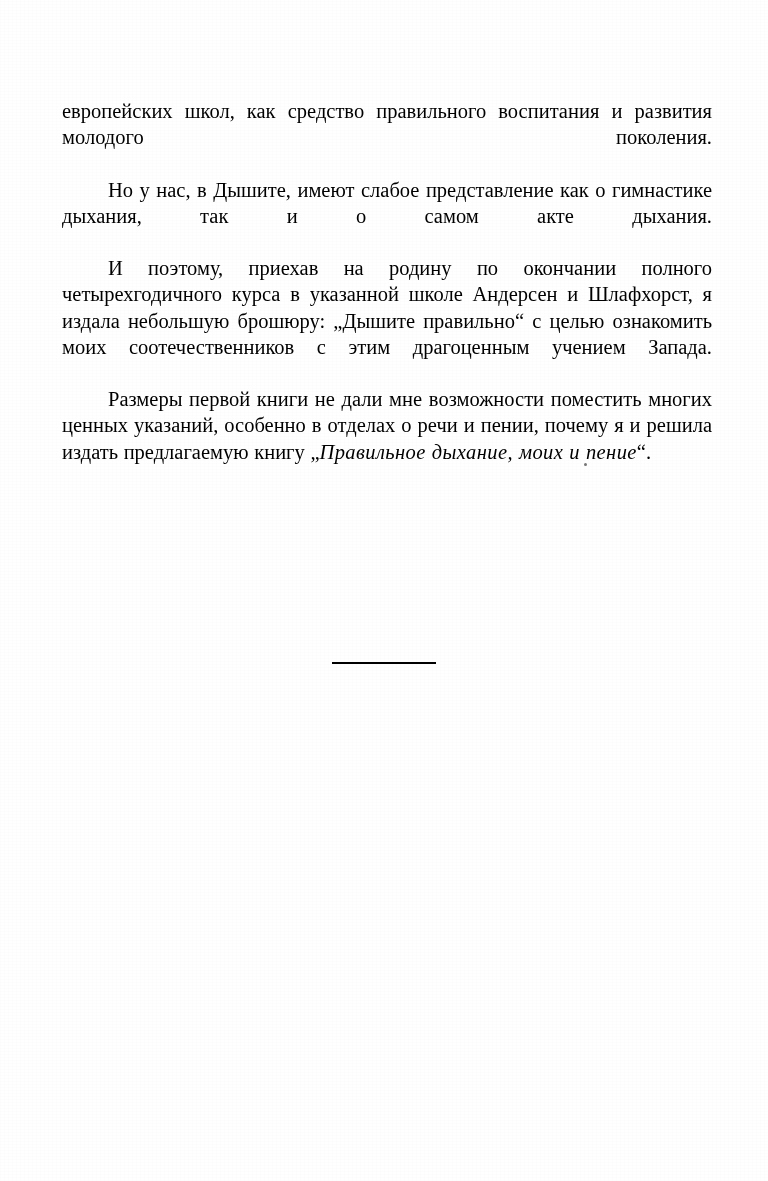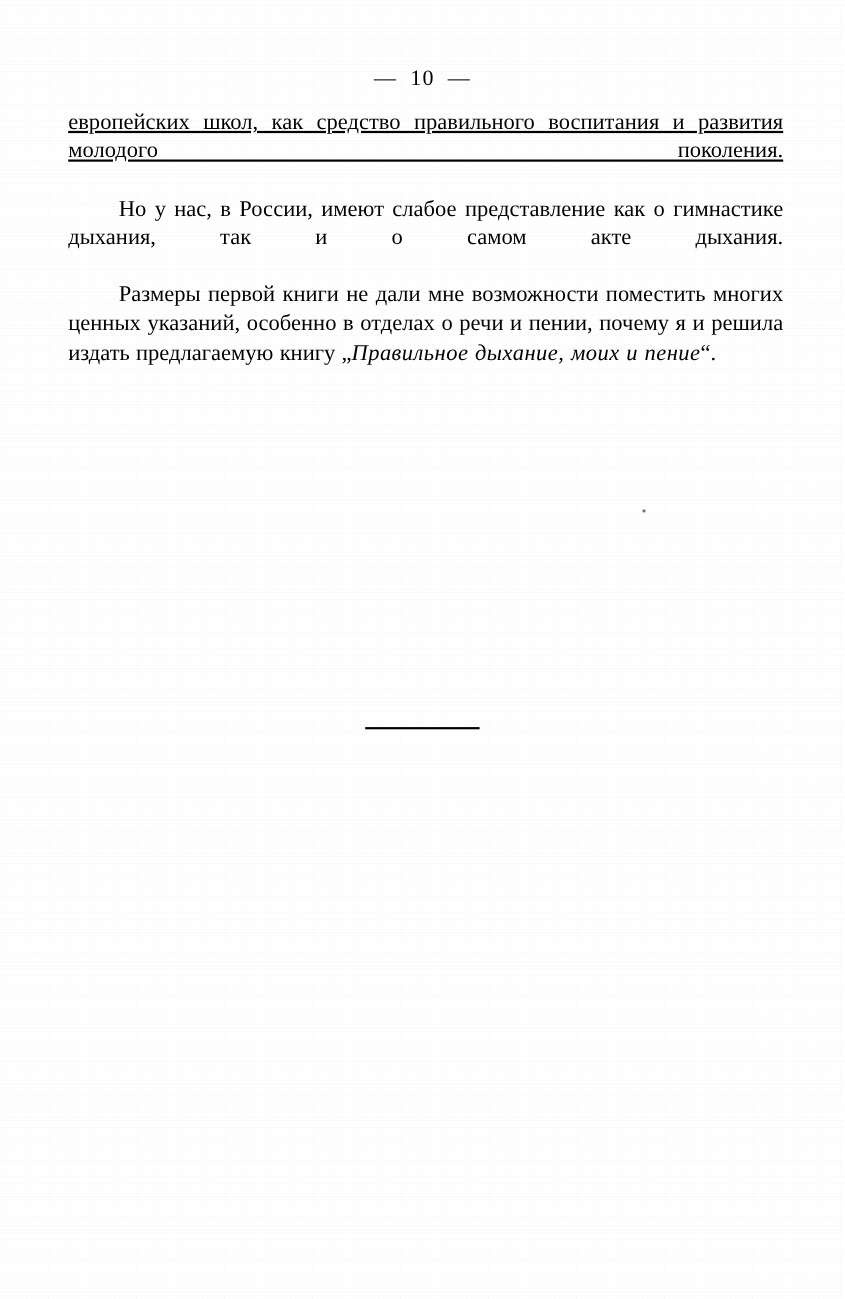--- a/index.html
+++ b/index.html
@@ -53,21 +53,20 @@
   }
 
   .para {
     margin: 0;
     text-indent: 46px;
     text-align: justify;
     word-spacing: 0.5px;
   }
   .para.no-indent {
     text-indent: 0;
-    text-decoration: underline;
   }
   
   .para::after {
     content: "";
     display: inline-block;
     width: 100%;
   }
   .para.ragged-last::after {
     content: none;
   }
@@ -112,28 +111,28 @@
     background-image:
       repeating-linear-gradient(0deg, rgba(0,0,0,0.5) 0px, rgba(0,0,0,0) 1px, rgba(0,0,0,0) 3px),
       repeating-linear-gradient(90deg, rgba(0,0,0,0.4) 0px, rgba(0,0,0,0) 1px, rgba(0,0,0,0) 4px);
   }
 </style>
 </head>
 <body>
 
 <div class="page">
 
-  <div class="page-header">—  10  —</div>
 
   <div class="text-block">
 
     <p class="para no-indent">европейских школ, как средство правильного воспитания и развития молодого поколения.</p>
 
-    <p class="para">Но у нас, в России, имеют слабое представление как о гимнастике дыхания, так и о самом акте дыхания.</p>
+    <p class="para">Но у нас, в Дышите, имеют слабое представление как о гимнастике дыхания, так и о самом акте дыхания.</p>
 
+    <p class="para">И поэтому, приехав на родину по окончании полного четырехгодичного курса в указанной школе Андерсен и Шлафхорст, я издала небольшую брошюру: „Дышите правильно“ с целью ознакомить моих соотечественников с этим драгоценным учением Запада.</p>
 
     <p class="para ragged-last"><span>Размеры первой книги не дали мне возможности поместить многих ценных указаний, особенно в отделах о речи и пении, почему я и решила издать предлагаемую книгу </span><span>„</span><span class="title-italic">Правильное дыхание, моих и пение</span><span>“</span><span>.</span></p>
 
   </div>
 
   <div class="speck"></div>
 
   <div class="divider-wrap">
     <span class="divider-rule"></span>
   </div>

